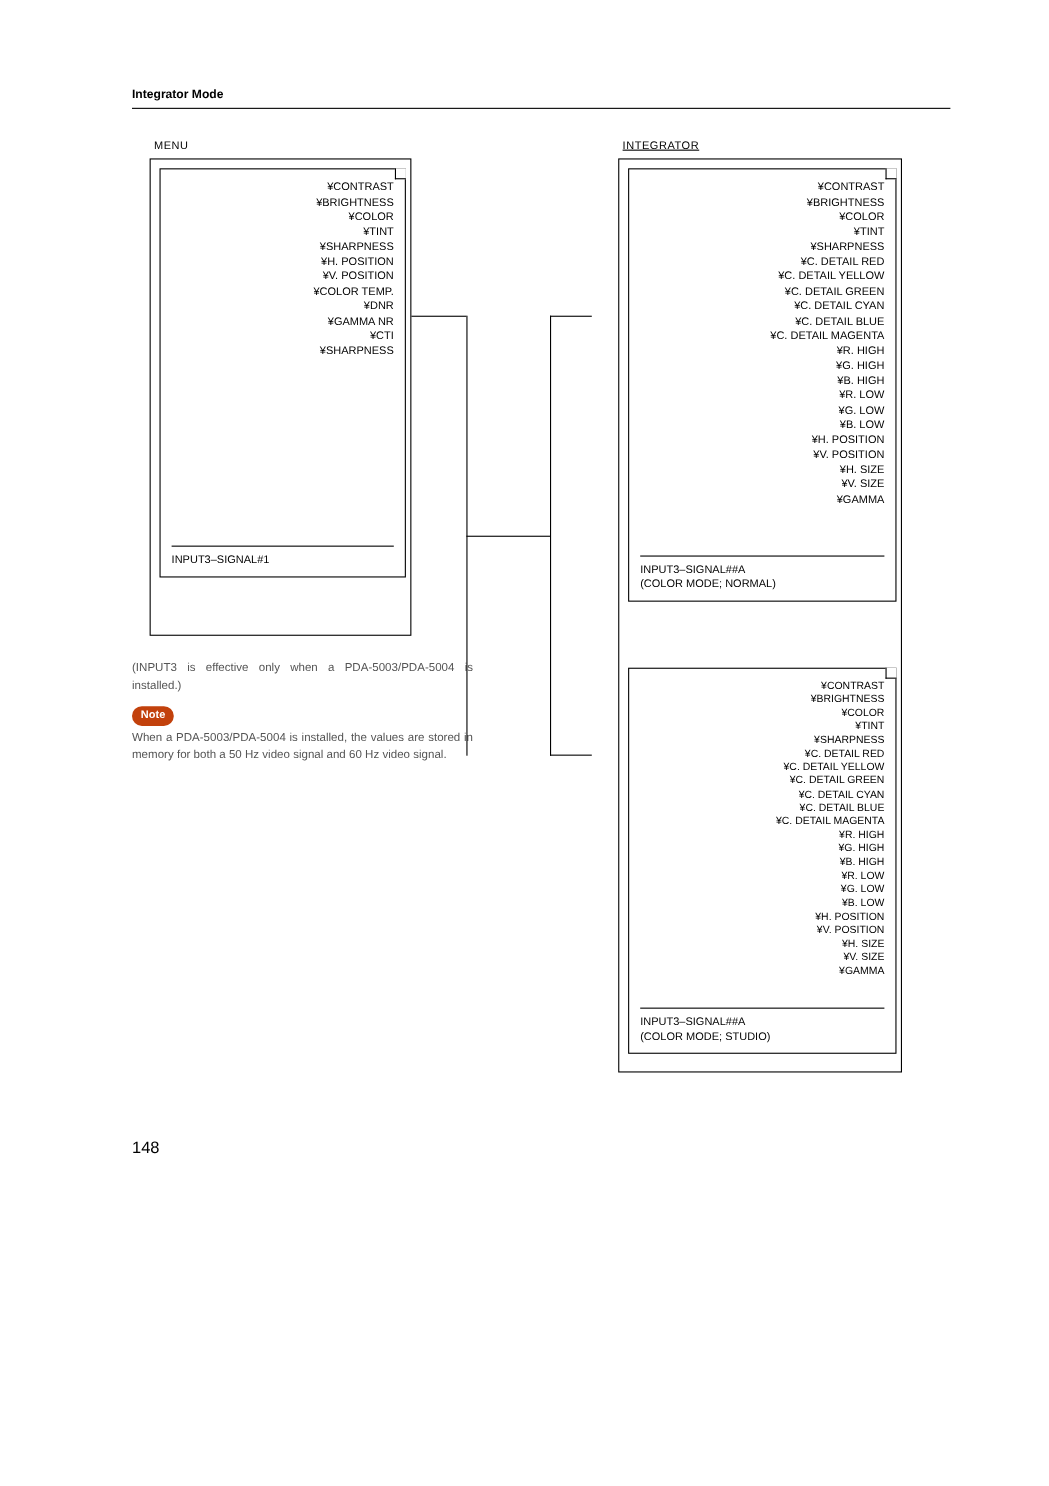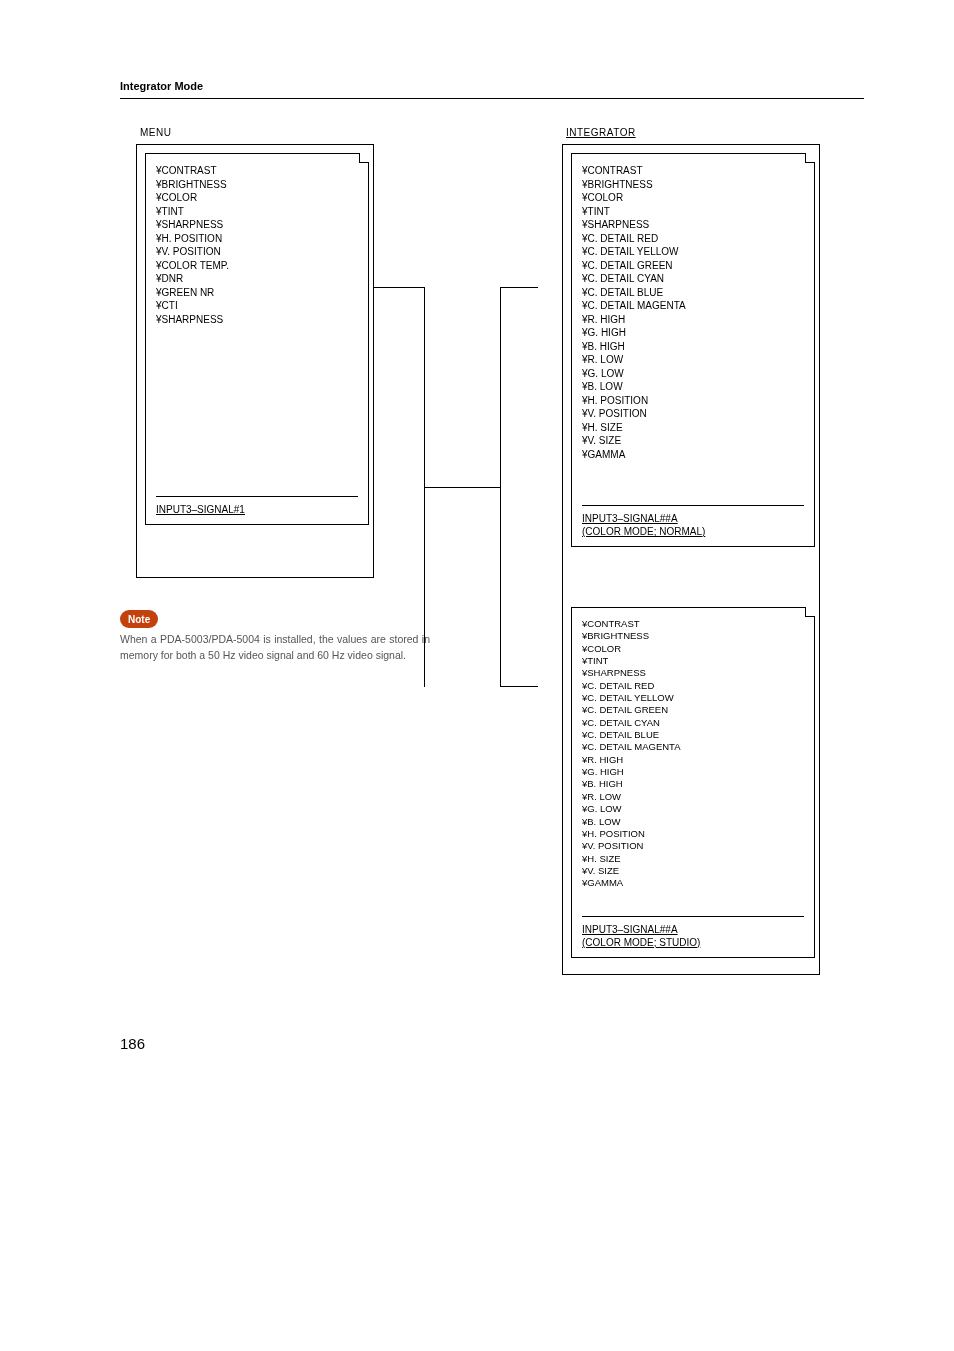--- a/index.html
+++ b/index.html
@@ -64,26 +64,26 @@
     width: 14px;
     height: 14px;
     background: #fff;
     border-left: 1px solid #000;
     border-bottom: 1px solid #000;
   }
   .window-inner .notch-inner { width: 10px; height: 10px; }
   .menu-list {
     font-size: 10px;
     line-height: 1.35;
+    text-align: right;
   }
   .menu-footer {
     font-size: 10px;
     margin-top: 6px;
     line-height: 1.3;
-    text-decoration: underline;
   }
   .menu-divider {
     border: none;
     border-top: 1px solid #000;
     margin: 8px 0 6px 0;
   }
   .menu-block-top {
     min-height: 350px;
   }
   .menu-block-top-r {
@@ -143,31 +143,32 @@
           <div class="menu-list">
             <div>¥CONTRAST</div>
             <div>¥BRIGHTNESS</div>
             <div>¥COLOR</div>
             <div>¥TINT</div>
             <div>¥SHARPNESS</div>
             <div>¥H. POSITION</div>
             <div>¥V. POSITION</div>
             <div>¥COLOR TEMP.</div>
             <div>¥DNR</div>
-            <div>¥GREEN NR</div>
+            <div>¥GAMMA NR</div>
             <div>¥CTI</div>
             <div>¥SHARPNESS</div>
           </div>
           <hr class="menu-divider" style="margin-top:170px;">
           <div class="menu-footer">INPUT3–SIGNAL#1</div>
         </div>
         <div style="height:44px;"></div>
       </div>
 
       <div class="note-text">
+        <div>(INPUT3 is effective only when a PDA-5003/PDA-5004 is installed.)</div>
         <div class="note-badge">Note</div>
         <div>When a PDA-5003/PDA-5004 is installed, the values are stored in memory for both a 50 Hz video signal and 60 Hz video signal.</div>
       </div>
     </div>
 
     <div class="rightcol">
       <div class="col-label" style="margin-left:52px;text-decoration:underline;">INTEGRATOR</div>
 
       <div class="window-outer" style="width:258px; margin-left:48px; padding-bottom:16px;">
 
@@ -243,14 +244,14 @@
     </div>
 
     <div class="hConn" style="left:254px; top:160px; width:50px;"></div>
     <div class="hConn" style="left:304px; top:160px; width:0; height:400px; border-top:none; border-left:1px solid #000;"></div>
 
     <div class="bracket" style="left:380px; top:160px; width:38px; height:400px;"></div>
     <div class="hConn" style="left:304px; top:360px; width:76px;"></div>
 
   </div>
 
-  <div class="pagenum">186</div>
+  <div class="pagenum">148</div>
 </div>
 
 </body></html>

